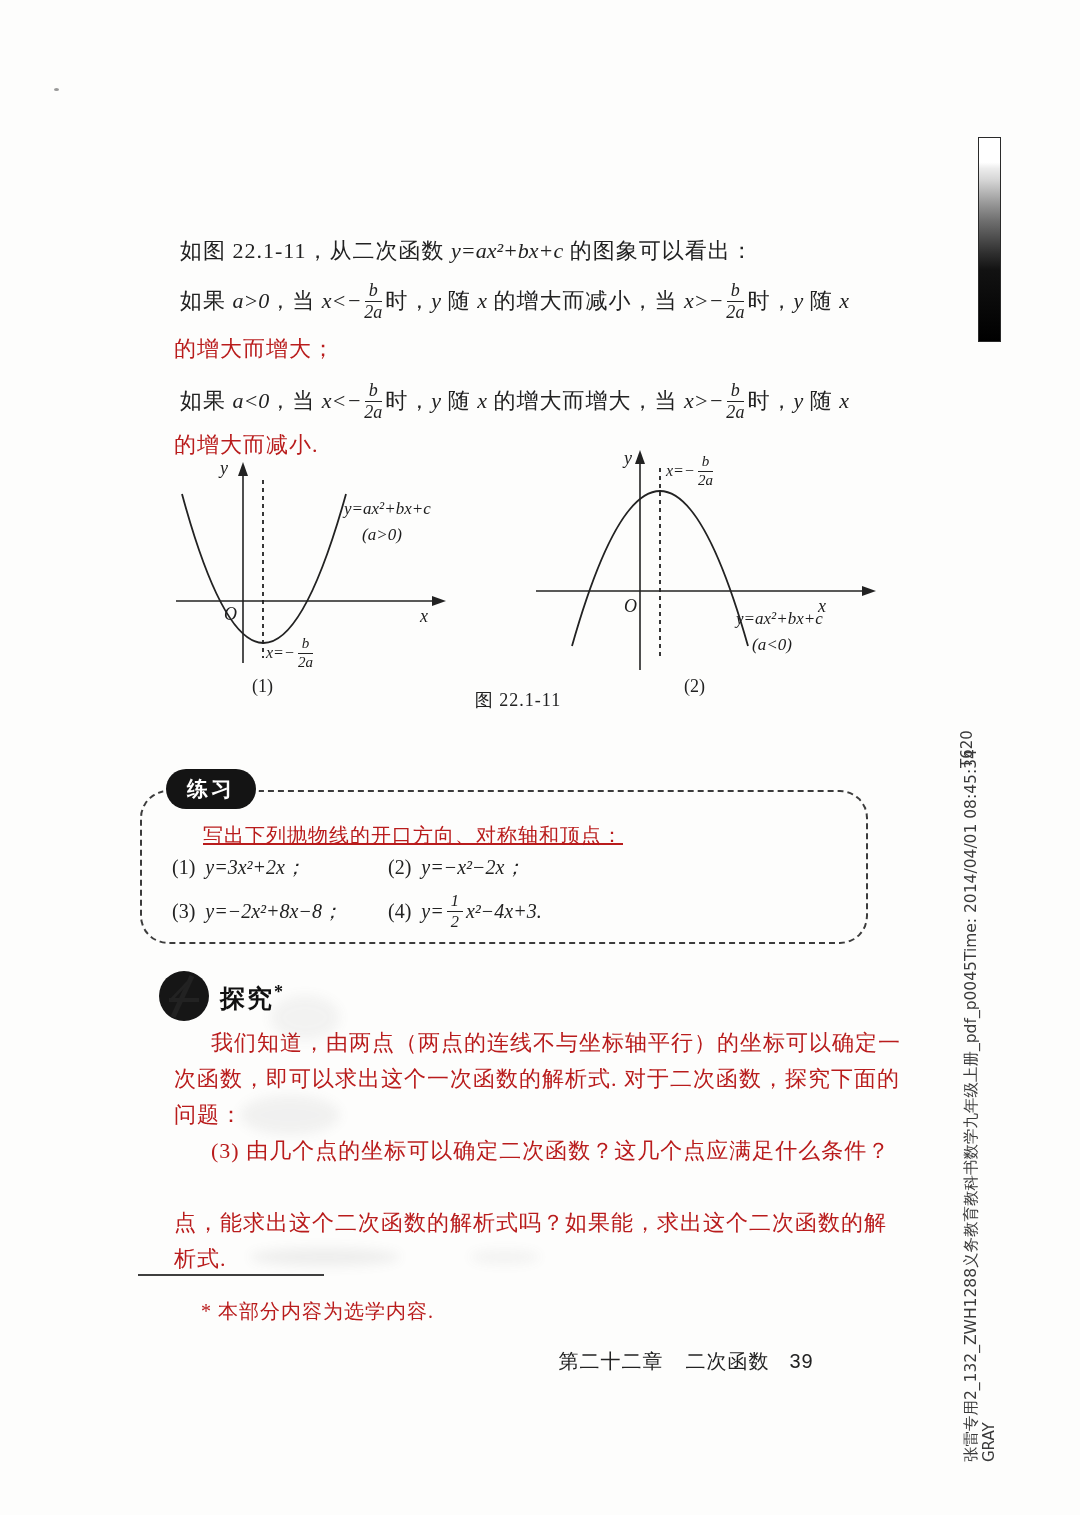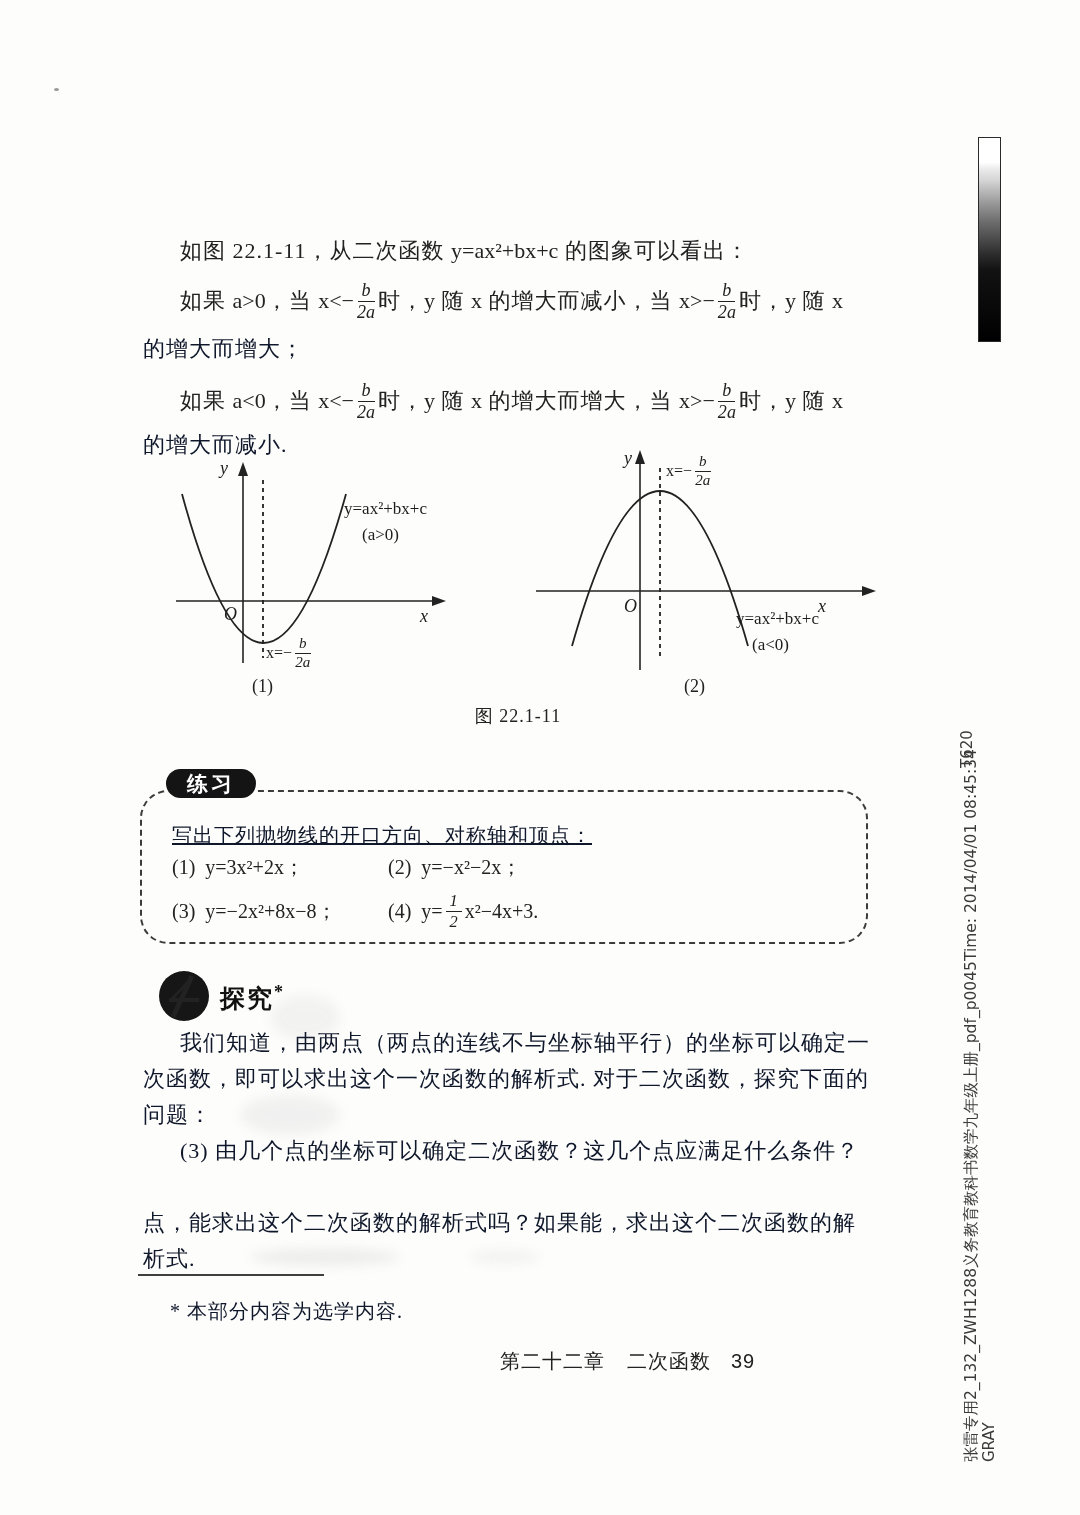--- a/index.html
+++ b/index.html
@@ -1,22 +1,22 @@
 <!DOCTYPE html>
 <html><head>
 <meta charset="utf-8">
 <style>
   html,body{margin:0;padding:0;background:#e9e9e9;}
   #page{position:relative;width:1080px;height:1515px;background:#fdfdfc;overflow:hidden;
         font-family:"Liberation Serif",serif;color:#222;}
   .abs{position:absolute;}
-  .cnline{font-size:22px;line-height:30px;letter-spacing:1px;white-space:pre;color:#0f172a;}
+  .cnline{font-size:22px;line-height:30px;letter-spacing:1px;white-space:pre;color:#b91c1c;margin-left:31px;}
   .rich{display:flex;align-items:center;white-space:pre;font-size:22px;color:#222;}
   .rich .cn{letter-spacing:1px;}
-  .rich .math, .math{font-family:"Liberation Serif",serif;}
+  .rich .math, .math{font-style:italic;font-family:"Liberation Serif",serif;}
   .frac{display:inline-flex;flex-direction:column;align-items:center;line-height:1.05;
         font-style:italic;font-size:0.82em;margin:0 3px;vertical-align:middle;}
   .frac .num{display:block;padding:0 4px 1px;border-bottom:1.6px solid #222;}
   .frac .den{display:block;padding-top:1px;}
   .figlabel{font-size:17px;line-height:1.1;white-space:pre;color:#1d1d1d;}
   .axlabel{font-size:18px;font-style:italic;color:#1d1d1d;}
   .symlabel{font-size:16px;display:flex;align-items:center;white-space:pre;color:#1d1d1d;}
   .symlabel .frac{font-size:15px;}
   .tag{font-size:18px;color:#222;}
   .caption{font-size:18px;letter-spacing:1px;color:#222;text-align:center;}
@@ -83,24 +83,24 @@
     </svg>
     <div class="abs axlabel" style="left:92px;top:0px;">y</div>
     <div class="abs axlabel" style="left:286px;top:148px;">x</div>
     <div class="abs axlabel" style="left:92px;top:148px;">O</div>
     <div class="abs symlabel" style="left:134px;top:6px;"><span class="math">x=−</span><span class="frac"><span class="num">b</span><span class="den">2a</span></span></div>
     <div class="abs figlabel math" style="left:204px;top:162px;">y=ax²+bx+c</div>
     <div class="abs figlabel math" style="left:220px;top:188px;">(a&lt;0)</div>
   </div>
   <div class="abs tag" style="left:684px;top:676px;">(2)</div>
 
-  <div class="abs caption" style="left:168px;top:704px;width:700px;">图 22.1-11</div>
+  <div class="abs caption" style="left:168px;top:688px;width:700px;">图 22.1-11</div>
 
   <div class="abs pbox" style="left:140px;top:790px;width:724px;height:150px;"></div>
-  <div class="abs badge" style="left:166px;top:769px;width:90px;height:29px;">练习</div>
+  <div class="abs badge" style="left:166px;top:769px;width:90px;height:40px;">练习</div>
   <div class="abs cnline" style="left:172px;top:820px;font-size:20px;text-decoration:underline;">写出下列抛物线的开口方向、对称轴和顶点：</div>
 
   <div class="abs pitem" style="left:172px;top:854px;">
     <span class="no">(1)</span><span class="rich" style="font-size:20px;"><span class="math">y=3x²+2x；</span></span>
   </div>
   <div class="abs pitem" style="left:388px;top:854px;">
     <span class="no">(2)</span><span class="rich" style="font-size:20px;"><span class="math">y=−x²−2x；</span></span>
   </div>
   <div class="abs pitem" style="left:172px;top:886px;height:50px;">
     <span class="no">(3)</span><span class="rich" style="font-size:20px;"><span class="math">y=−2x²+8x−8；</span></span>
@@ -129,21 +129,21 @@
   <div class="abs cnline" style="left:143px;top:1244px;">析式.</div>
 
   <div class="smudge" style="left:270px;top:995px;width:70px;height:45px;opacity:.07;"></div>
   <div class="smudge" style="left:240px;top:1095px;width:100px;height:40px;opacity:.08;"></div>
   <div class="smudge" style="left:250px;top:1248px;width:150px;height:18px;opacity:.10;"></div>
   <div class="smudge" style="left:470px;top:1250px;width:70px;height:14px;opacity:.07;"></div>
 
   <div class="abs rule" style="left:138px;top:1274px;width:186px;height:2px;"></div>
   <div class="abs cnline" style="left:170px;top:1296px;font-size:20px;">* 本部分内容为选学内容.</div>
 
-  <div class="abs" style="left:500px;top:1348px;width:372px;text-align:left;font-size:20px;letter-spacing:1px;">
+  <div class="abs" style="left:500px;top:1348px;width:372px;text-align:center;font-size:20px;letter-spacing:1px;">
     <span>第二十二章</span><span style="display:inline-block;width:22px;"></span><span>二次函数</span><span style="display:inline-block;width:20px;"></span><span style="font-family:'Liberation Sans',sans-serif;">39</span>
   </div>
 
   <div class="abs calbar" style="left:978px;top:137px;width:21px;height:203px;"></div>
 
   <div class="abs vtext" style="left:958px;top:768px;font-size:15px;">T620</div>
   <div class="abs vtext" style="left:961px;top:1462px;font-size:15.5px;">张雷专用2_132_ZWH1288义务教育教科书数学九年级上册_pdf_p0045Time: 2014/04/01 08:45:34</div>
   <div class="abs vtext" style="left:980px;top:1462px;font-size:15px;">GRAY</div>
 
 </div>

